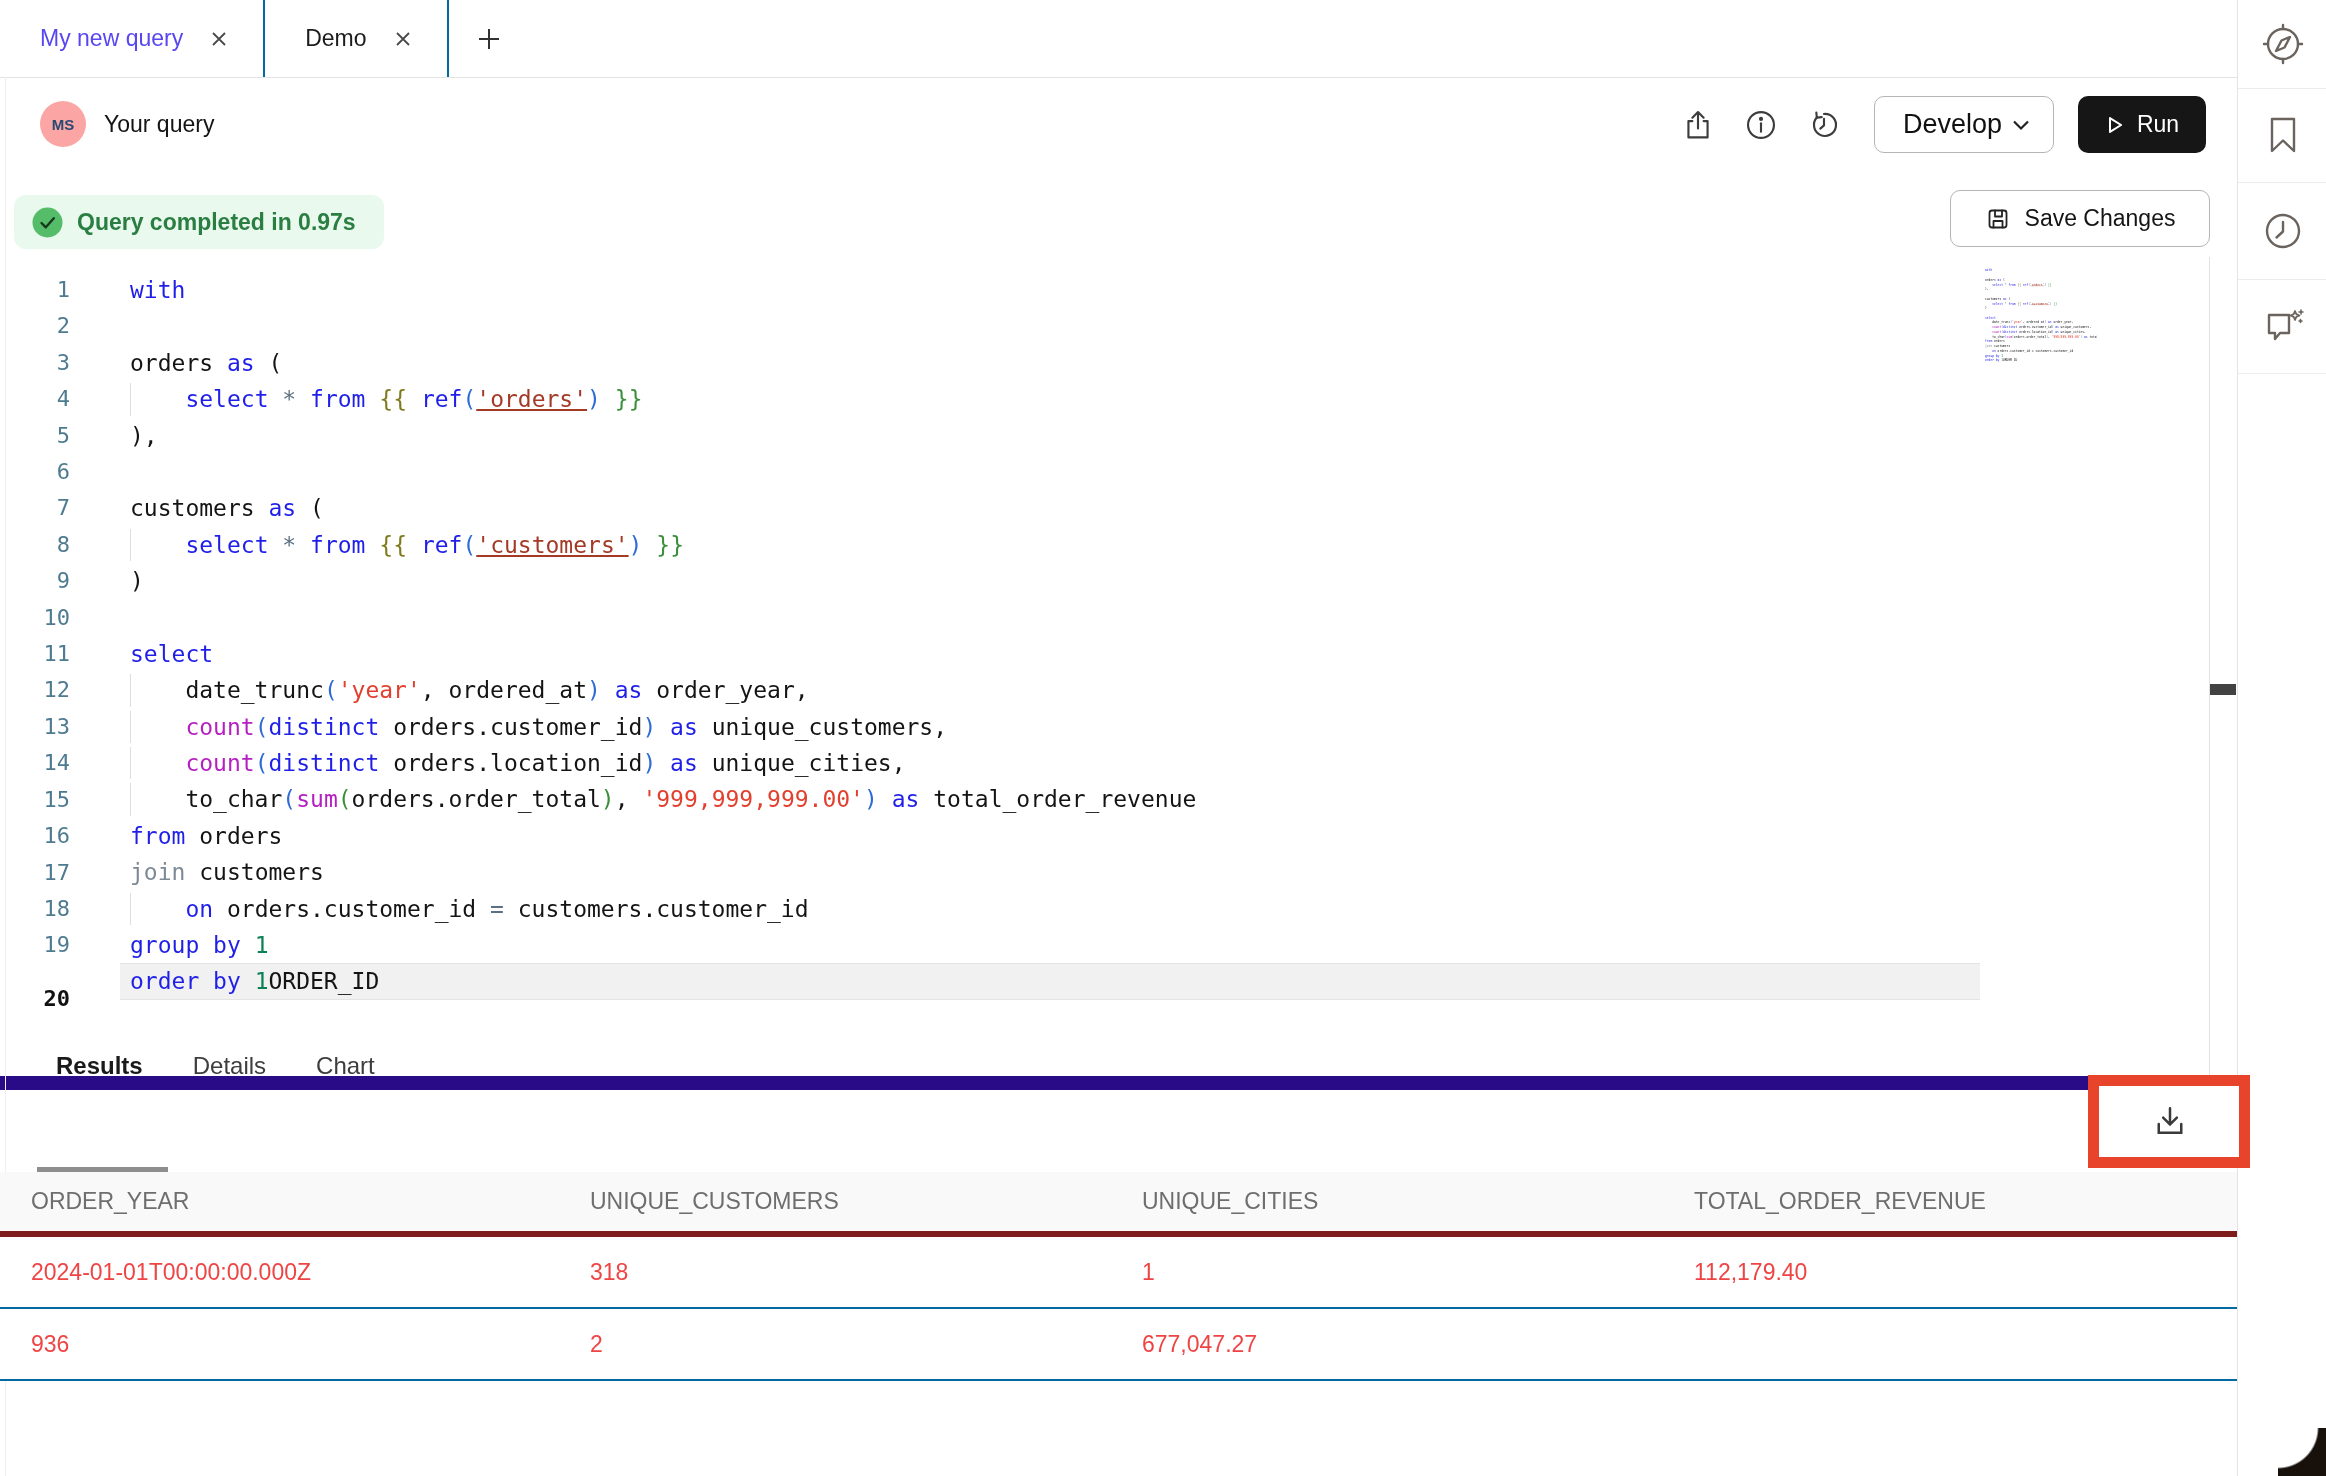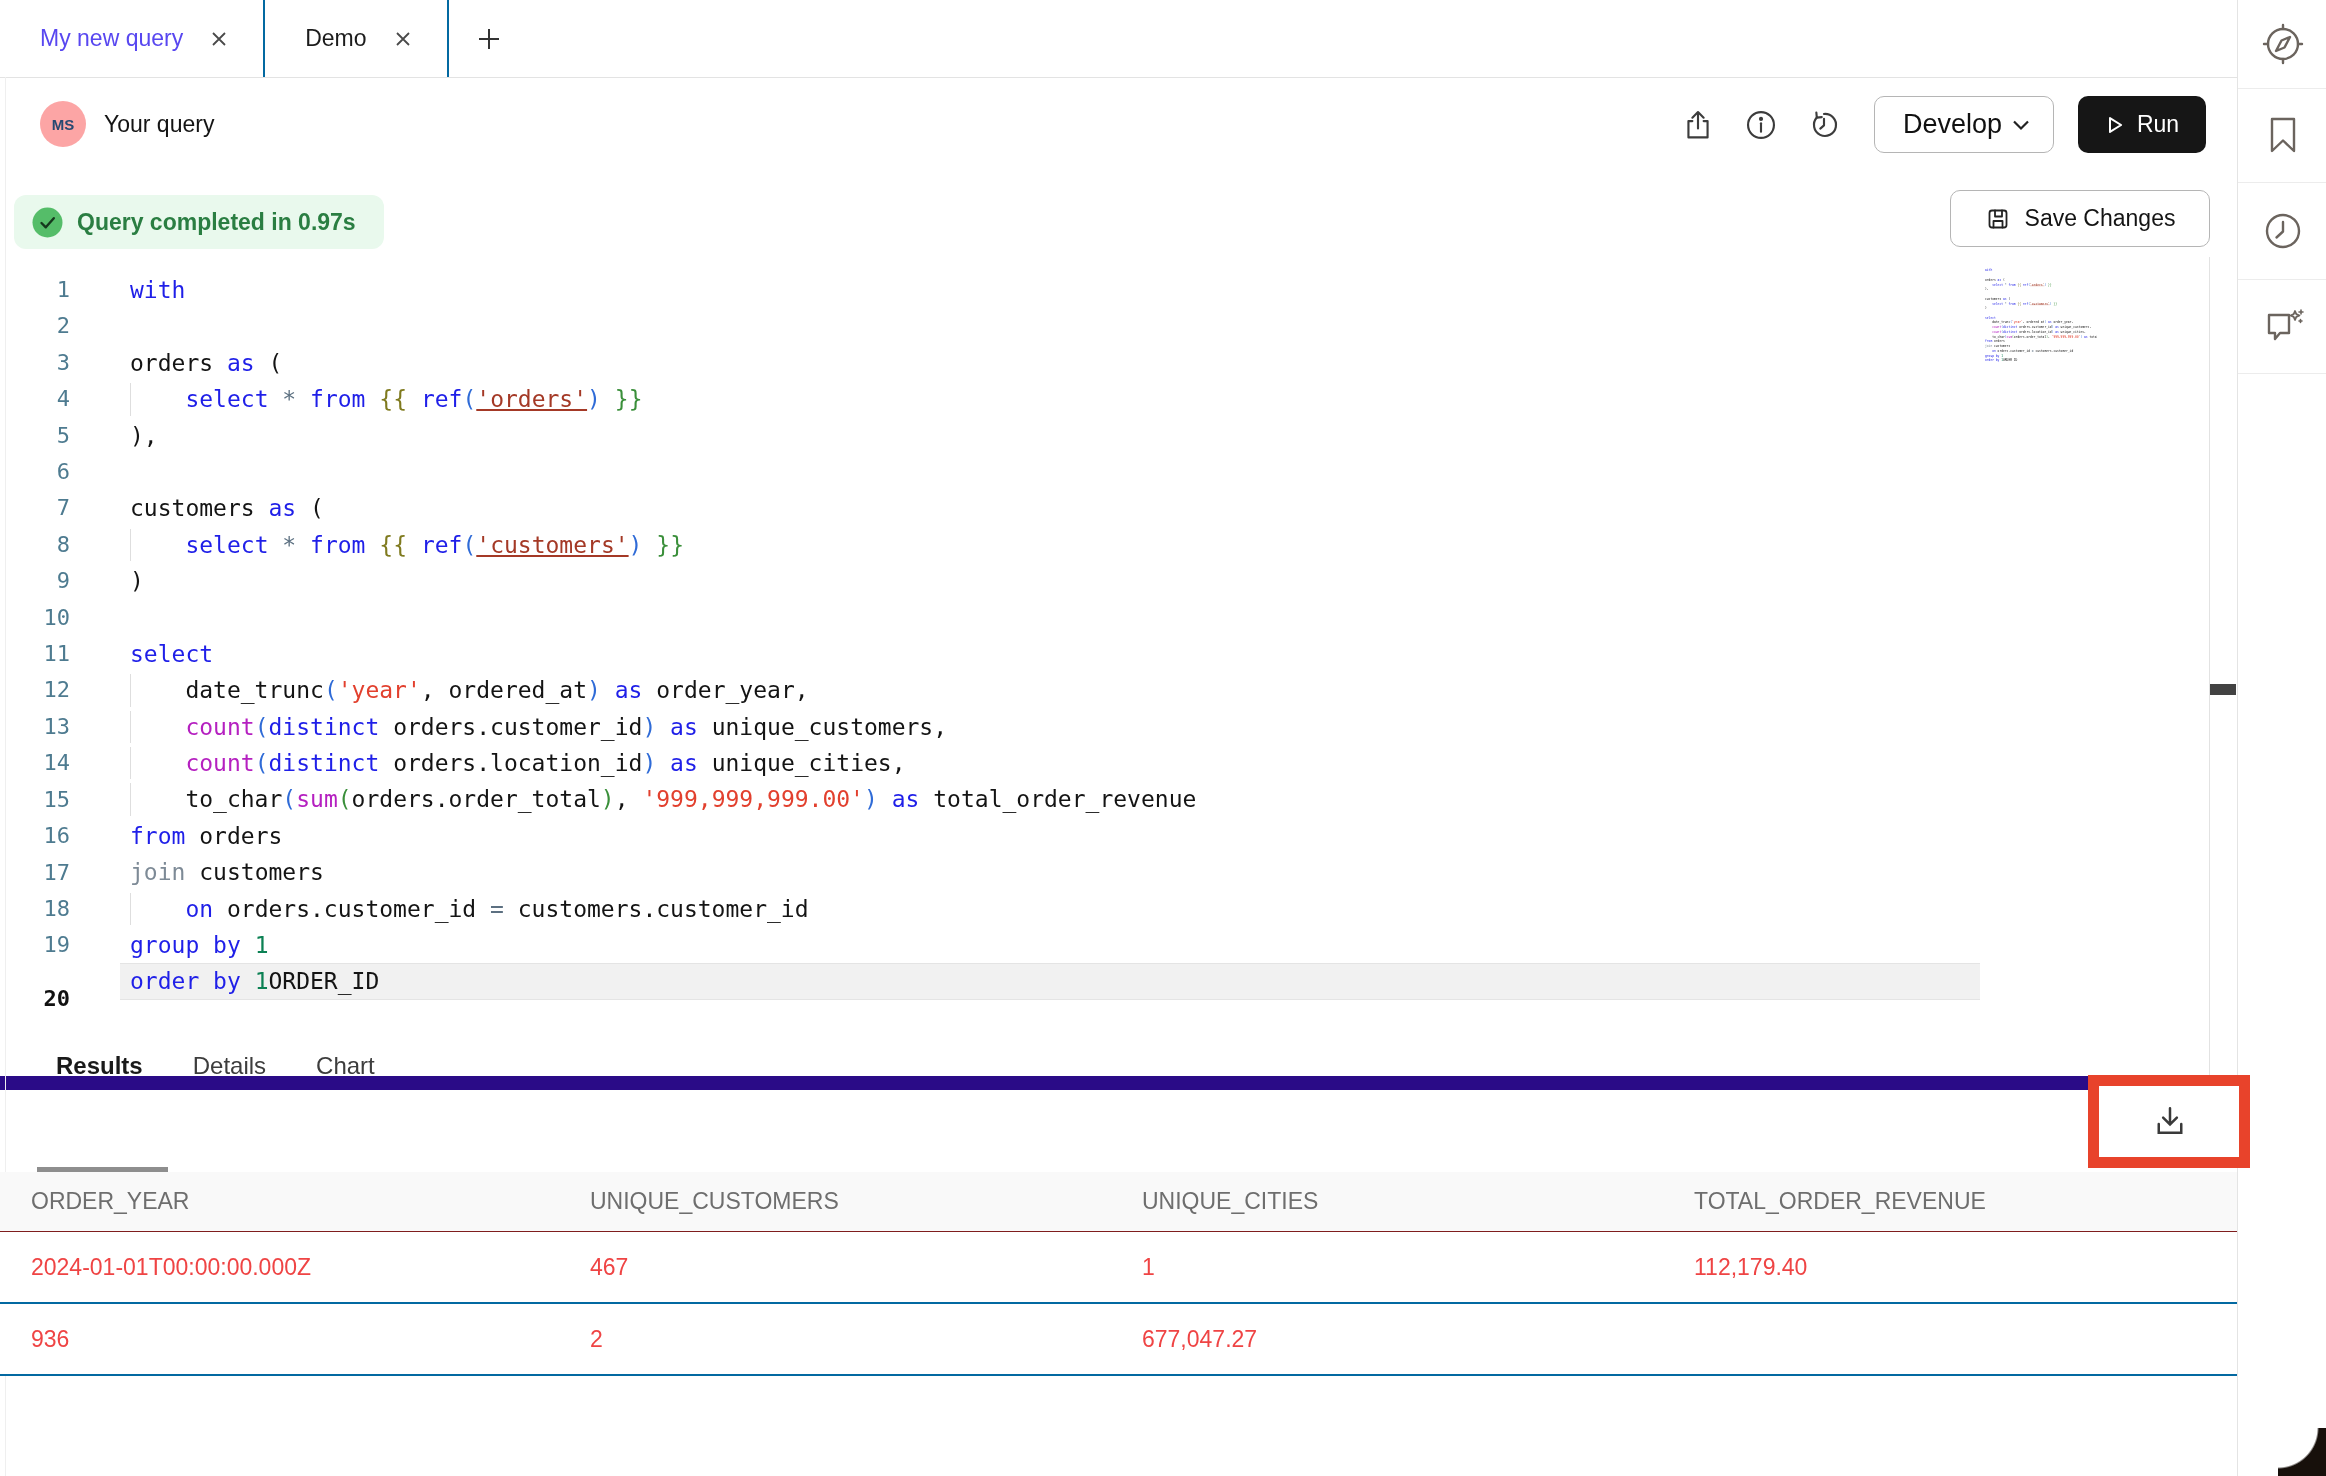--- a/index.html
+++ b/index.html
@@ -70,21 +70,21 @@
   #purple-bar{left:0;top:1076px;width:2237px;height:14px;background:#2a0b87;}
   #left-edge{left:5px;top:77px;width:1px;height:1399px;background:#efefef;}
 
   #rtabs{left:0;top:1041px;width:1200px;height:50px;display:flex;gap:50px;padding-left:56px;align-items:center;font-size:24px;}
   .rtab{color:#3d3d3d;cursor:pointer;}
   .rtab.active{color:#1a1a1a;font-weight:700;}
   #rtab-underline{left:37px;top:1167px;width:131px;height:5px;background:#8e8e8e;}
 
   #results-table{left:0;top:1172px;width:2237px;font-size:23px;}
   .t-head{display:grid;grid-template-columns:559px 552px 552px 1fr;height:59px;background:#f9f9f9;
-          border-bottom:1px solid #7f1d1d;align-items:center;color:#6e6e6e;}
+          border-bottom:6px solid #7f1d1d;align-items:center;color:#6e6e6e;}
   .t-row{display:grid;grid-template-columns:559px 552px 552px 1fr;height:70px;border-bottom:2px solid #0369a1;
           align-items:center;color:#ef4444;background:#fff;}
   .t-head>div,.t-row>div{padding-left:31px;white-space:nowrap;overflow:hidden;}
 
   #download-btn{left:2130px;top:1100px;width:80px;height:44px;display:flex;align-items:center;justify-content:center;cursor:pointer;}
   #download-btn svg{width:40px;height:40px;stroke:#3a3a3a;stroke-width:2;fill:none;stroke-linecap:round;}
   #red-box{left:2088px;top:1075px;width:162px;height:93px;border:11px solid #e8432b;background:#fff;box-sizing:border-box;z-index:40;}
   #download-btn{z-index:45;}
 
   
@@ -215,21 +215,21 @@
 
   <div id="results-table" class="abs">
       <div class="t-head">
         <div>ORDER_YEAR</div>
         <div>UNIQUE_CUSTOMERS</div>
         <div>UNIQUE_CITIES</div>
         <div>TOTAL_ORDER_REVENUE</div>
       </div>
       <div class="t-row">
         <div>2024-01-01T00:00:00.000Z</div>
-        <div>467</div>
+        <div>318</div>
         <div>1</div>
         <div>112,179.40</div>
       </div>
       <div class="t-row">
         <div>936</div>
         <div>2</div>
         <div>677,047.27</div>
       </div>
     </div>
 

